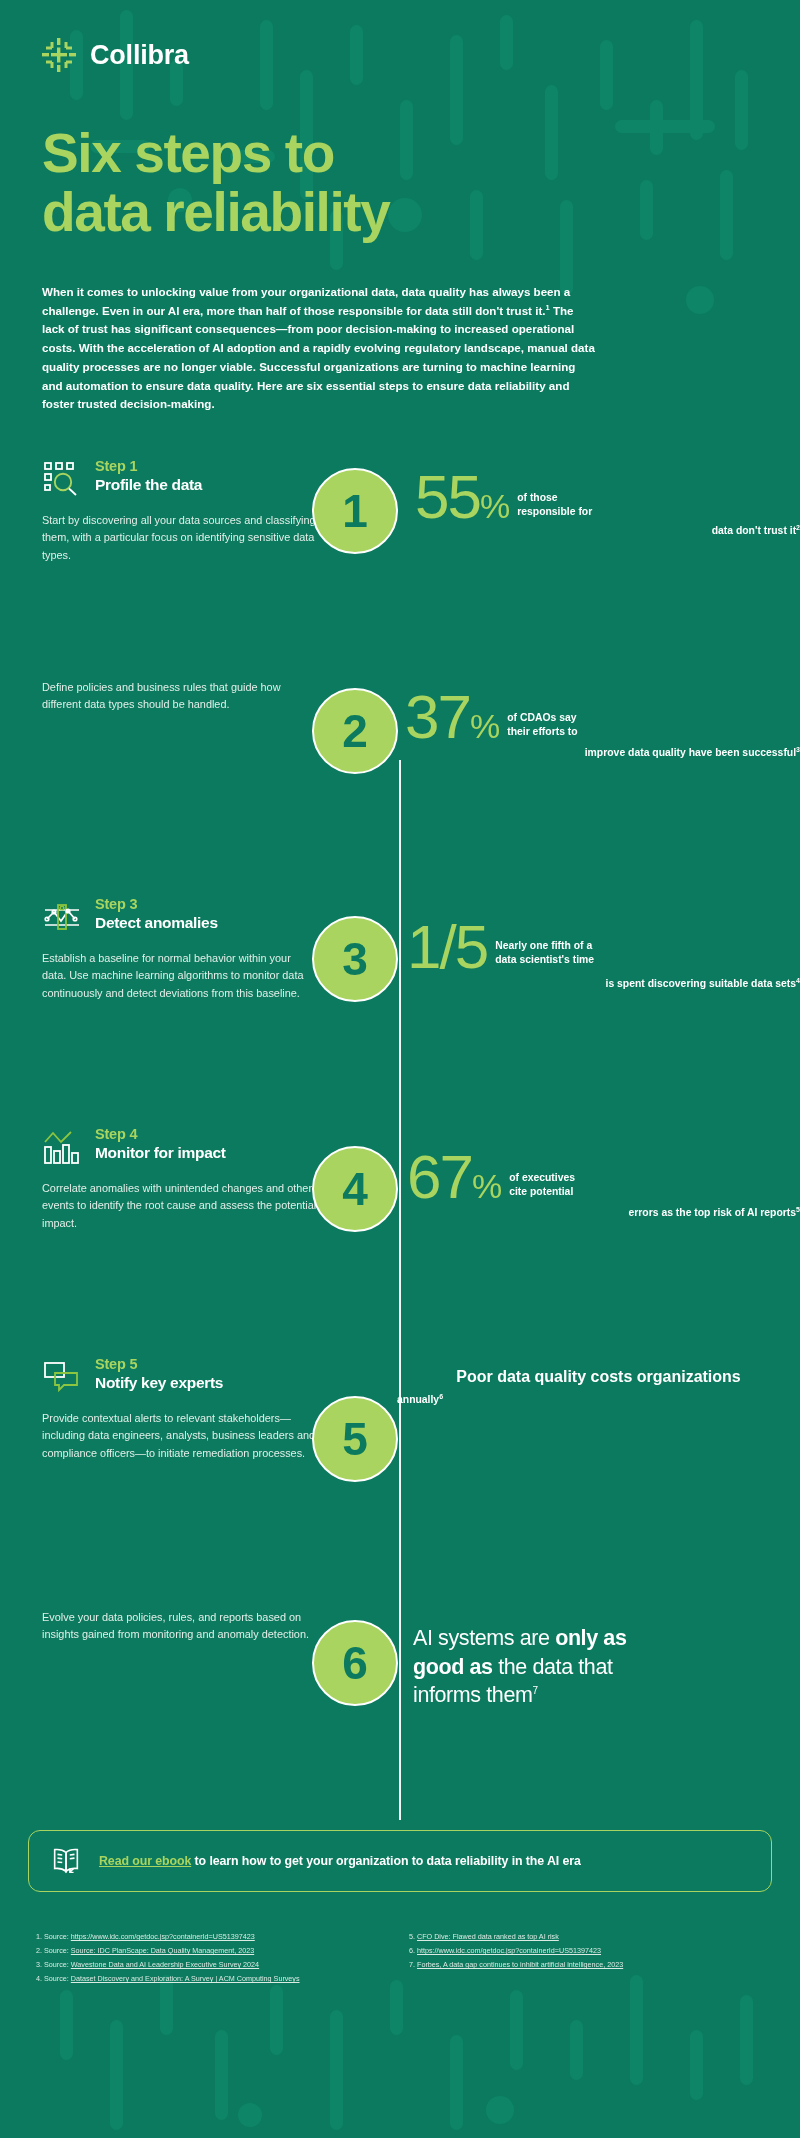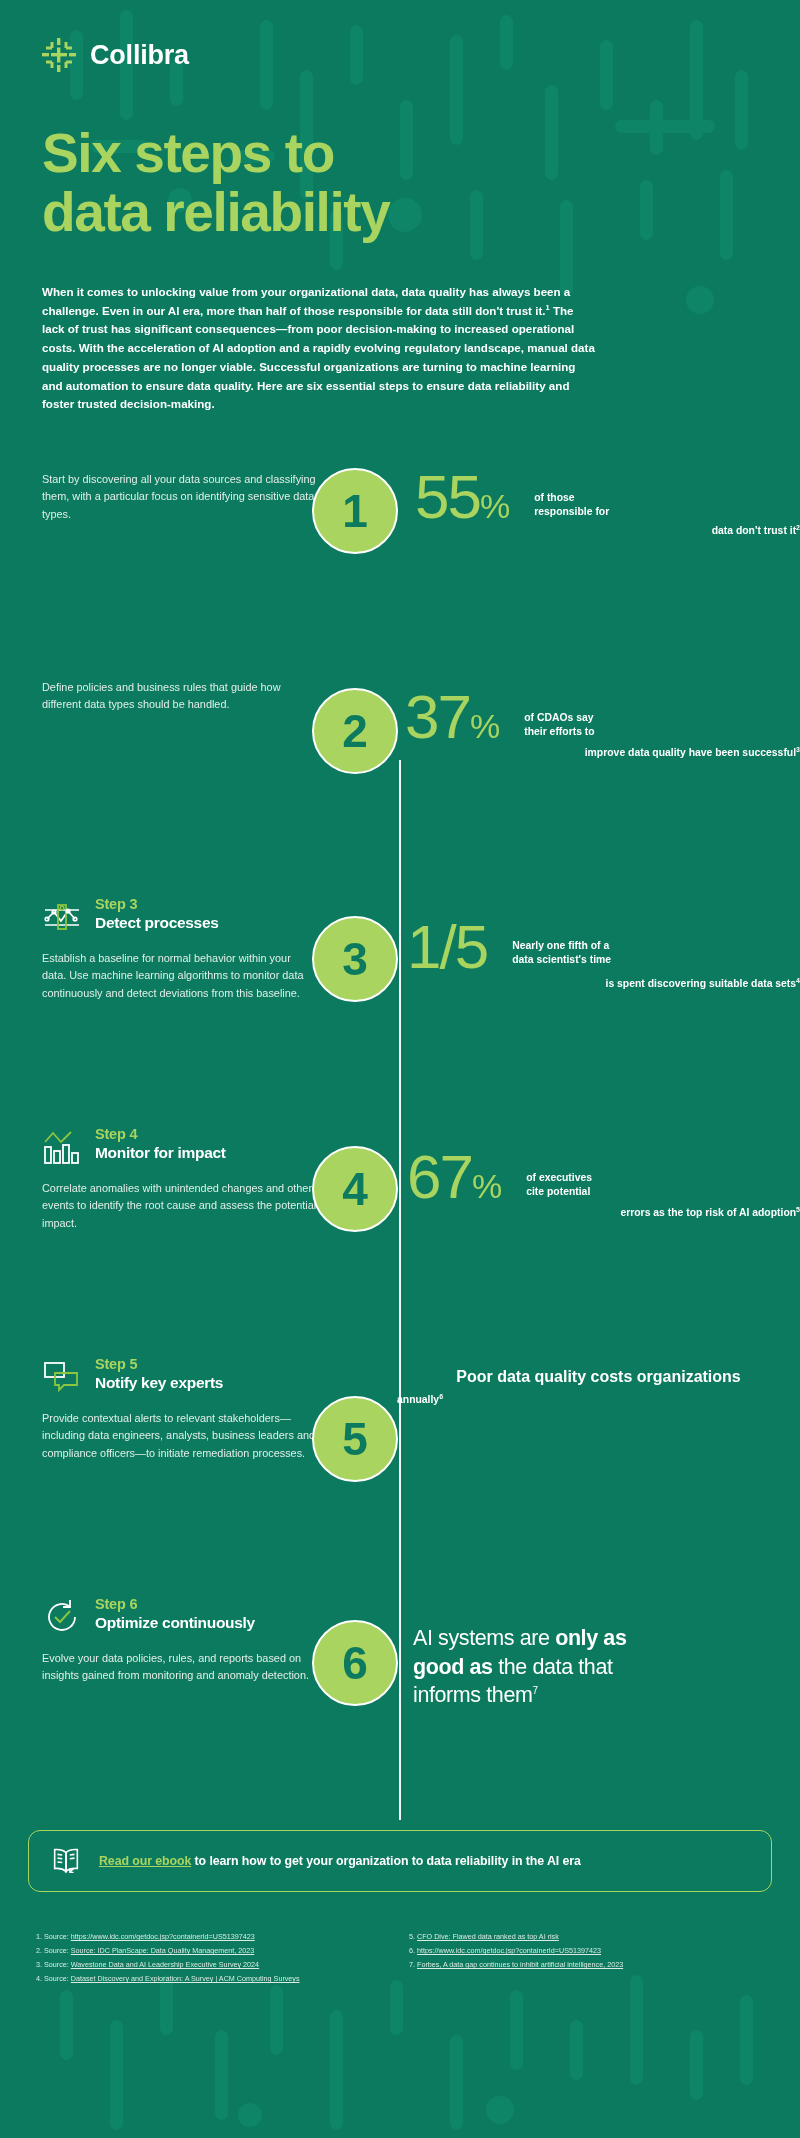--- a/index.html
+++ b/index.html
@@ -97,21 +97,21 @@
     color:#0b7a5e;
     font-size:46px; font-weight:700;
     display:flex; align-items:center; justify-content:center;
     left:-43px;
     line-height:1;
     z-index:3;
   }
 
   .stat { flex:1; padding-left:18px; position:relative; }
 
-  .stat-row { display:flex; align-items:flex-end; gap:25px; }
+  .stat-row { display:flex; align-items:flex-end; gap:8px; }
   .stat-big {
     color:#a8d45f;
     font-weight:400;
     line-height:.92;
     letter-spacing:-2px;
   }
   .stat-big .pct { font-size:34px; letter-spacing:-1px; }
   .stat-note {
     color:#ffffff; font-size:10.4px; font-weight:700; line-height:1.36;
     padding-bottom:6px;
@@ -234,20 +234,37 @@
     </h1>
 
     <p class="intro">
       <span>When it comes to unlocking value from your organizational data, data quality has always been a challenge. Even in our AI era, more than half of those responsible for data still don't trust it.</span><sup>1</sup><span> The lack of trust has significant consequences—from poor decision-making to increased operational costs. With the acceleration of AI adoption and a rapidly evolving regulatory landscape, manual data quality processes are no longer viable. Successful organizations are turning to machine learning and automation to ensure data quality. Here are six essential steps to ensure data reliability and foster trusted decision-making.</span>
     </p>
 
     <div class="steps">
 
       <div class="step" style="margin-top:8px;min-height:208px;">
         <div class="step-left">
+          <div class="icon-head">
+            <svg class="step-icon" viewBox="0 0 40 40">
+              <g fill="none" stroke="#ffffff" stroke-width="1.8">
+                <rect x="3" y="4" width="6" height="6"></rect>
+                  <rect x="14" y="4" width="6" height="6"></rect>
+                  <rect x="25" y="4" width="6" height="6"></rect>
+                <rect x="3" y="15" width="6" height="6"></rect>
+                  <rect x="3" y="26" width="5" height="5"></rect>
+              </g>
+              <circle cx="21" cy="23" r="8.2" fill="none" stroke="#a8d45f" stroke-width="1.9"></circle>
+              <line x1="27" y1="29.5" x2="34" y2="36" stroke="#ffffff" stroke-width="1.8"></line>
+            </svg>
+            <div>
+              <div class="step-kicker">Step 1</div>
+              <div class="step-title">Profile the data</div>
+            </div>
+          </div>
           <div class="step-body">Start by discovering all your data sources and classifying them, with a particular focus on identifying sensitive data types.</div>
         </div>
         <div class="bubble-wrap">
           <div class="bubble" style="top:10px;">1</div>
         </div>
         <div class="stat" style="padding-left:60px;padding-top:10px;">
           <div class="stat-row">
             <div class="stat-big" style="font-size:62px;"><span>55</span><span class="pct">%</span></div>
             <div class="stat-note">
               <div>of those</div>
@@ -290,21 +307,21 @@
               <g fill="none" stroke="#ffffff" stroke-width="1.6">
                 <circle cx="5" cy="22" r="1.8"></circle>
                   <circle cx="12" cy="15" r="1.8"></circle>
                 <circle cx="26" cy="14" r="1.8"></circle>
                   <circle cx="33" cy="22" r="1.8"></circle>
               </g>
               <circle cx="20" cy="11" r="1.8" fill="none" stroke="#8cc53f" stroke-width="1.6"></circle>
             </svg>
             <div>
               <div class="step-kicker">Step 3</div>
-              <div class="step-title">Detect processes</div>
+              <div class="step-title">Detect anomalies</div>
             </div>
           </div>
           <div class="step-body">Establish a baseline for normal behavior within your data. Use machine learning algorithms to monitor data continuously and detect deviations from this baseline.</div>
         </div>
         <div class="bubble-wrap">
           <div class="bubble" style="top:20px;">3</div>
         </div>
         <div class="stat" style="padding-left:52px;padding-top:22px;">
           <div class="stat-row">
             <div class="stat-big" style="font-size:62px;"><span>1/5</span></div>
@@ -340,21 +357,21 @@
           <div class="bubble" style="top:20px;">4</div>
         </div>
         <div class="stat" style="padding-left:52px;padding-top:22px;">
           <div class="stat-row">
             <div class="stat-big" style="font-size:62px;"><span>67</span><span class="pct">%</span></div>
             <div class="stat-note">
               <div>of executives</div>
               <div>cite potential</div>
             </div>
           </div>
-          <div class="stat-tail" style="text-align:right;padding-right:0;margin-top:0;"><span>errors as the top risk of AI adoption</span><sup>5</sup></div>
+          <div class="stat-tail" style="text-align:right;padding-right:0;margin-top:0;"><span>errors as the top risk of AI reports</span><sup>5</sup></div>
         </div>
       </div>
 
       <div class="step" style="min-height:240px;">
         <div class="step-left">
           <div class="icon-head">
             <svg class="step-icon" viewBox="0 0 40 40">
               <rect x="3" y="6" width="19" height="14" fill="none" stroke="#ffffff" stroke-width="1.8"></rect>
               <path d="M13 16h22v12H22l-5 5v-5h-4z" fill="none" stroke="#8cc53f" stroke-width="1.8"></path>
             </svg>
@@ -369,31 +386,20 @@
           <div class="bubble" style="top:40px;">5</div>
         </div>
         <div class="stat" style="padding-left:42px;padding-top:12px;">
           <div class="stat-lead">Poor data quality costs organizations</div>
           <div class="stat-tail" style="text-align:left;padding-right:0;margin-top:6px;"><span>annually</span><sup>6</sup></div>
         </div>
       </div>
 
       <div class="step" style="min-height:200px;">
         <div class="step-left">
-          <div class="icon-head">
-            <svg class="step-icon" viewBox="0 0 40 40">
-              <path d="M33 20a13 13 0 1 1-5-10.3" fill="none" stroke="#ffffff" stroke-width="1.8"></path>
-              <path d="M28 3v7h-7" fill="none" stroke="#ffffff" stroke-width="1.8"></path>
-              <path d="M13 20l5 5 10-11" fill="none" stroke="#8cc53f" stroke-width="1.9"></path>
-            </svg>
-            <div>
-              <div class="step-kicker">Step 6</div>
-              <div class="step-title">Optimize continuously</div>
-            </div>
-          </div>
           <div class="step-body">Evolve your data policies, rules, and reports based on insights gained from monitoring and anomaly detection.</div>
         </div>
         <div class="bubble-wrap">
           <div class="bubble" style="top:24px;">6</div>
         </div>
         <div class="stat" style="padding-left:58px;padding-top:28px;">
           <div style="color:#ffffff;font-size:21.5px;line-height:1.33;font-weight:400;letter-spacing:-0.4px;max-width:250px;"><span>AI systems are </span><b>only as good as</b><span> the data that informs them</span><sup style="font-size:10px;">7</sup></div>
         </div>
       </div>
 

